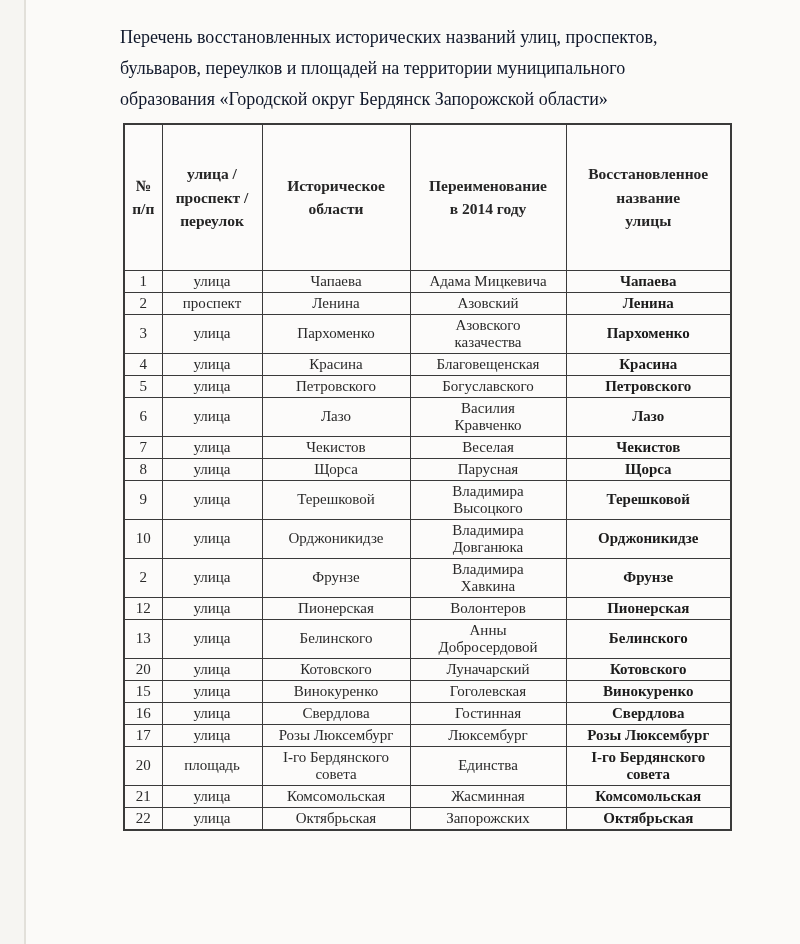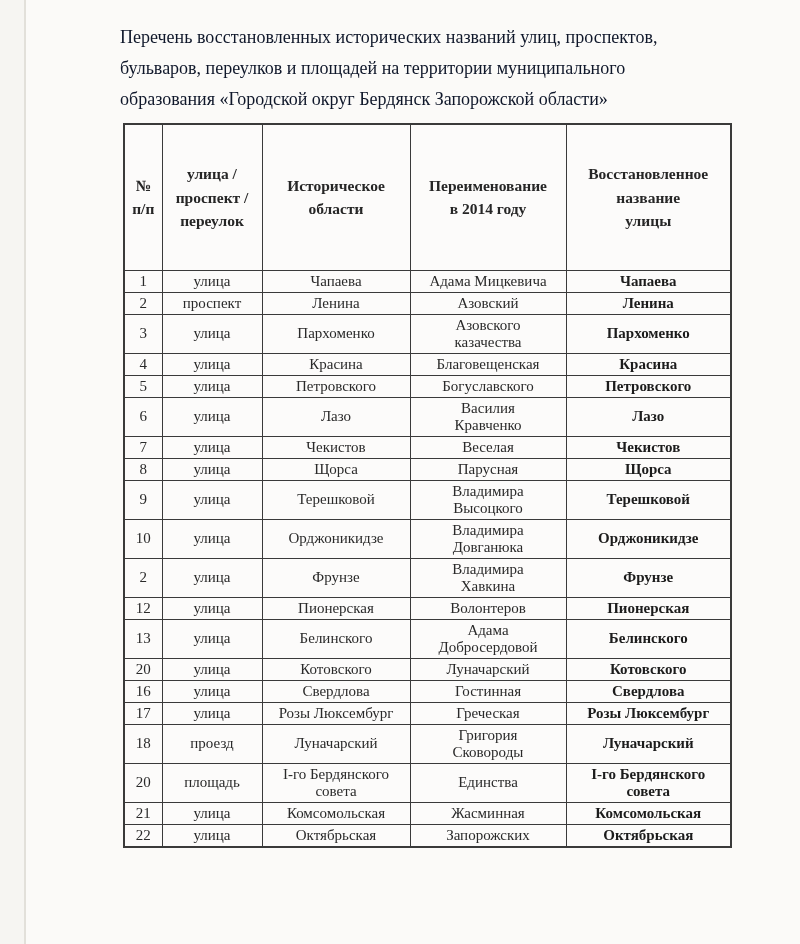--- a/index.html
+++ b/index.html
@@ -194,52 +194,51 @@
         <td class="col-num">12</td>
         <td class="col-type">улица</td>
         <td class="col-hist">Пионерская</td>
         <td class="col-renamed">Волонтеров</td>
         <td class="col-restored">Пионерская</td>
       </tr>
       <tr>
         <td class="col-num">13</td>
         <td class="col-type">улица</td>
         <td class="col-hist">Белинского</td>
-        <td class="col-renamed">Адама
+        <td class="col-renamed">Анны
 Добросердовой</td>
         <td class="col-restored">Белинского</td>
       </tr>
       <tr>
         <td class="col-num">20</td>
         <td class="col-type">улица</td>
         <td class="col-hist">Котовского</td>
         <td class="col-renamed">Луначарский</td>
         <td class="col-restored">Котовского</td>
       </tr>
       <tr>
+        <td class="col-num">15</td>
+        <td class="col-type">улица</td>
+        <td class="col-hist">Винокуренко</td>
+        <td class="col-renamed">Гоголевская</td>
+        <td class="col-restored">Винокуренко</td>
+      </tr>
+      <tr>
         <td class="col-num">16</td>
         <td class="col-type">улица</td>
         <td class="col-hist">Свердлова</td>
         <td class="col-renamed">Гостинная</td>
         <td class="col-restored">Свердлова</td>
       </tr>
       <tr>
         <td class="col-num">17</td>
         <td class="col-type">улица</td>
         <td class="col-hist">Розы Люксембург</td>
-        <td class="col-renamed">Греческая</td>
+        <td class="col-renamed">Люксембург</td>
         <td class="col-restored">Розы Люксембург</td>
-      </tr>
-      <tr>
-        <td class="col-num">18</td>
-        <td class="col-type">проезд</td>
-        <td class="col-hist">Луначарский</td>
-        <td class="col-renamed">Григория
-Сковороды</td>
-        <td class="col-restored">Луначарский</td>
       </tr>
       <tr>
         <td class="col-num">20</td>
         <td class="col-type">площадь</td>
         <td class="col-hist">I-го Бердянского
 совета</td>
         <td class="col-renamed">Единства</td>
         <td class="col-restored">I-го Бердянского
 совета</td>
       </tr>

